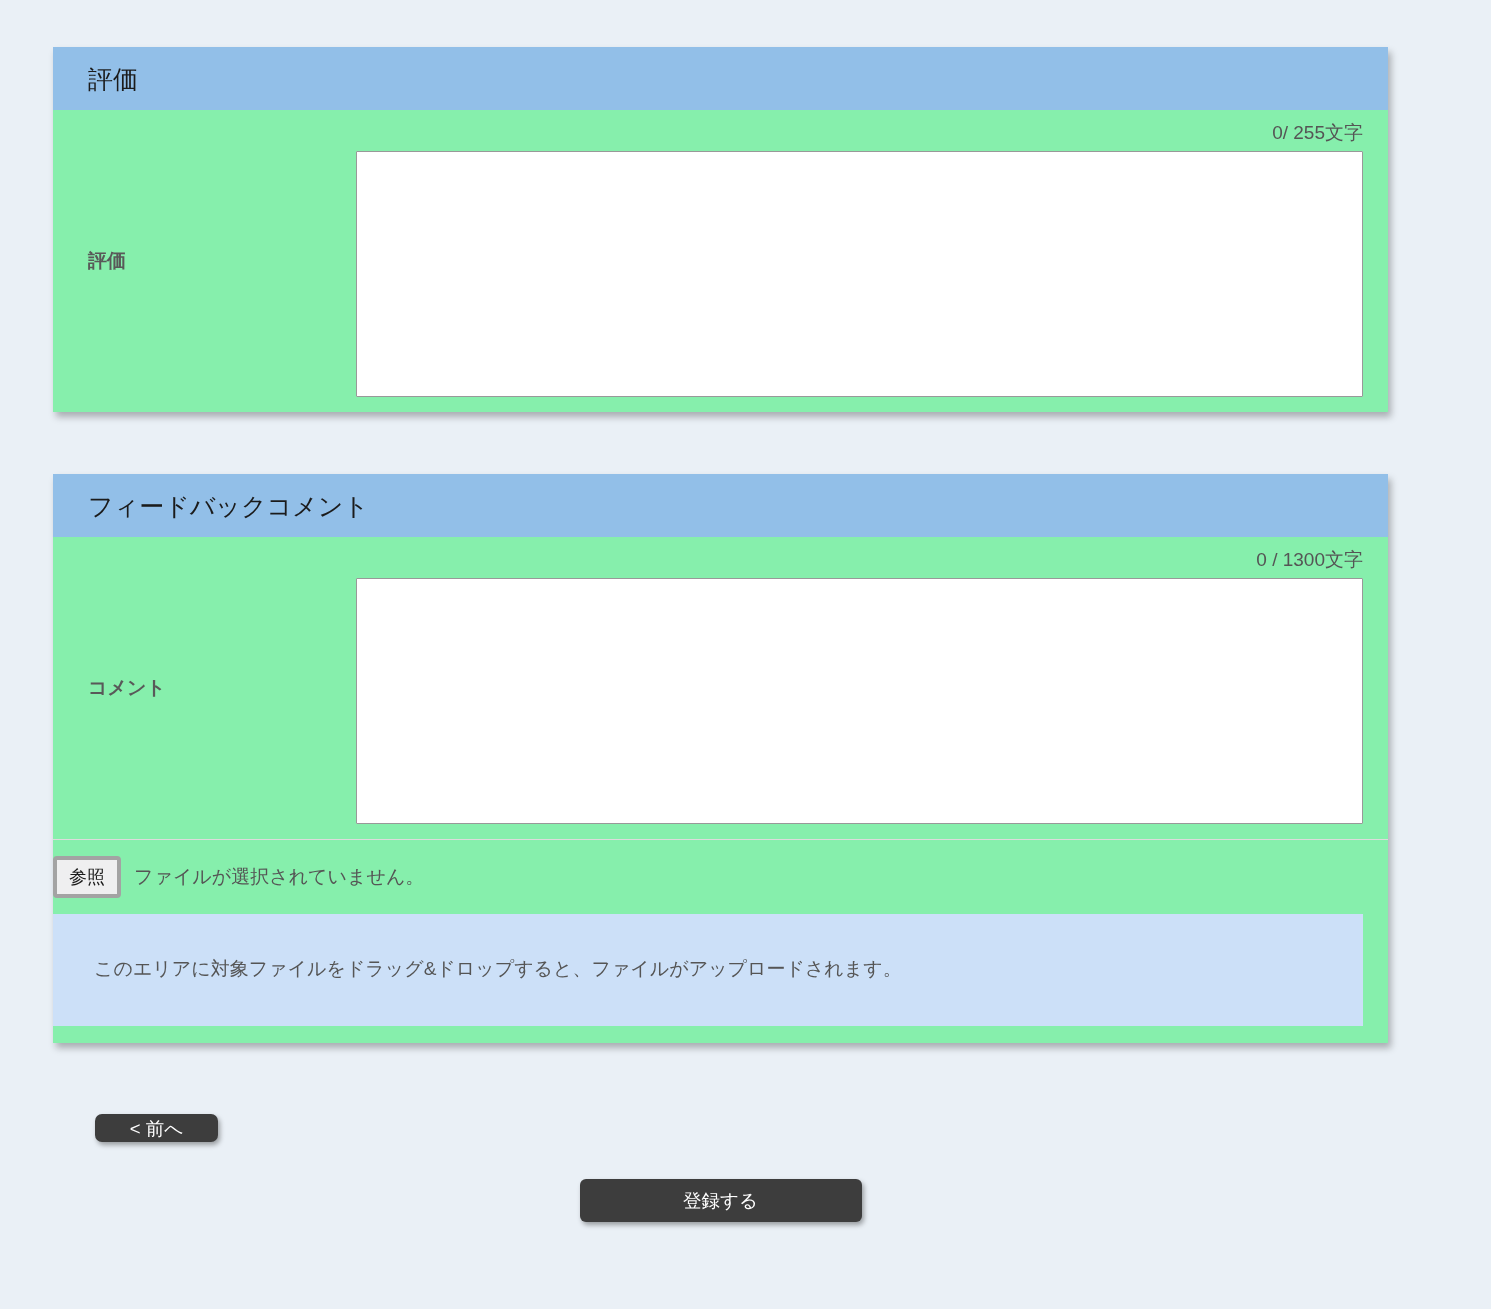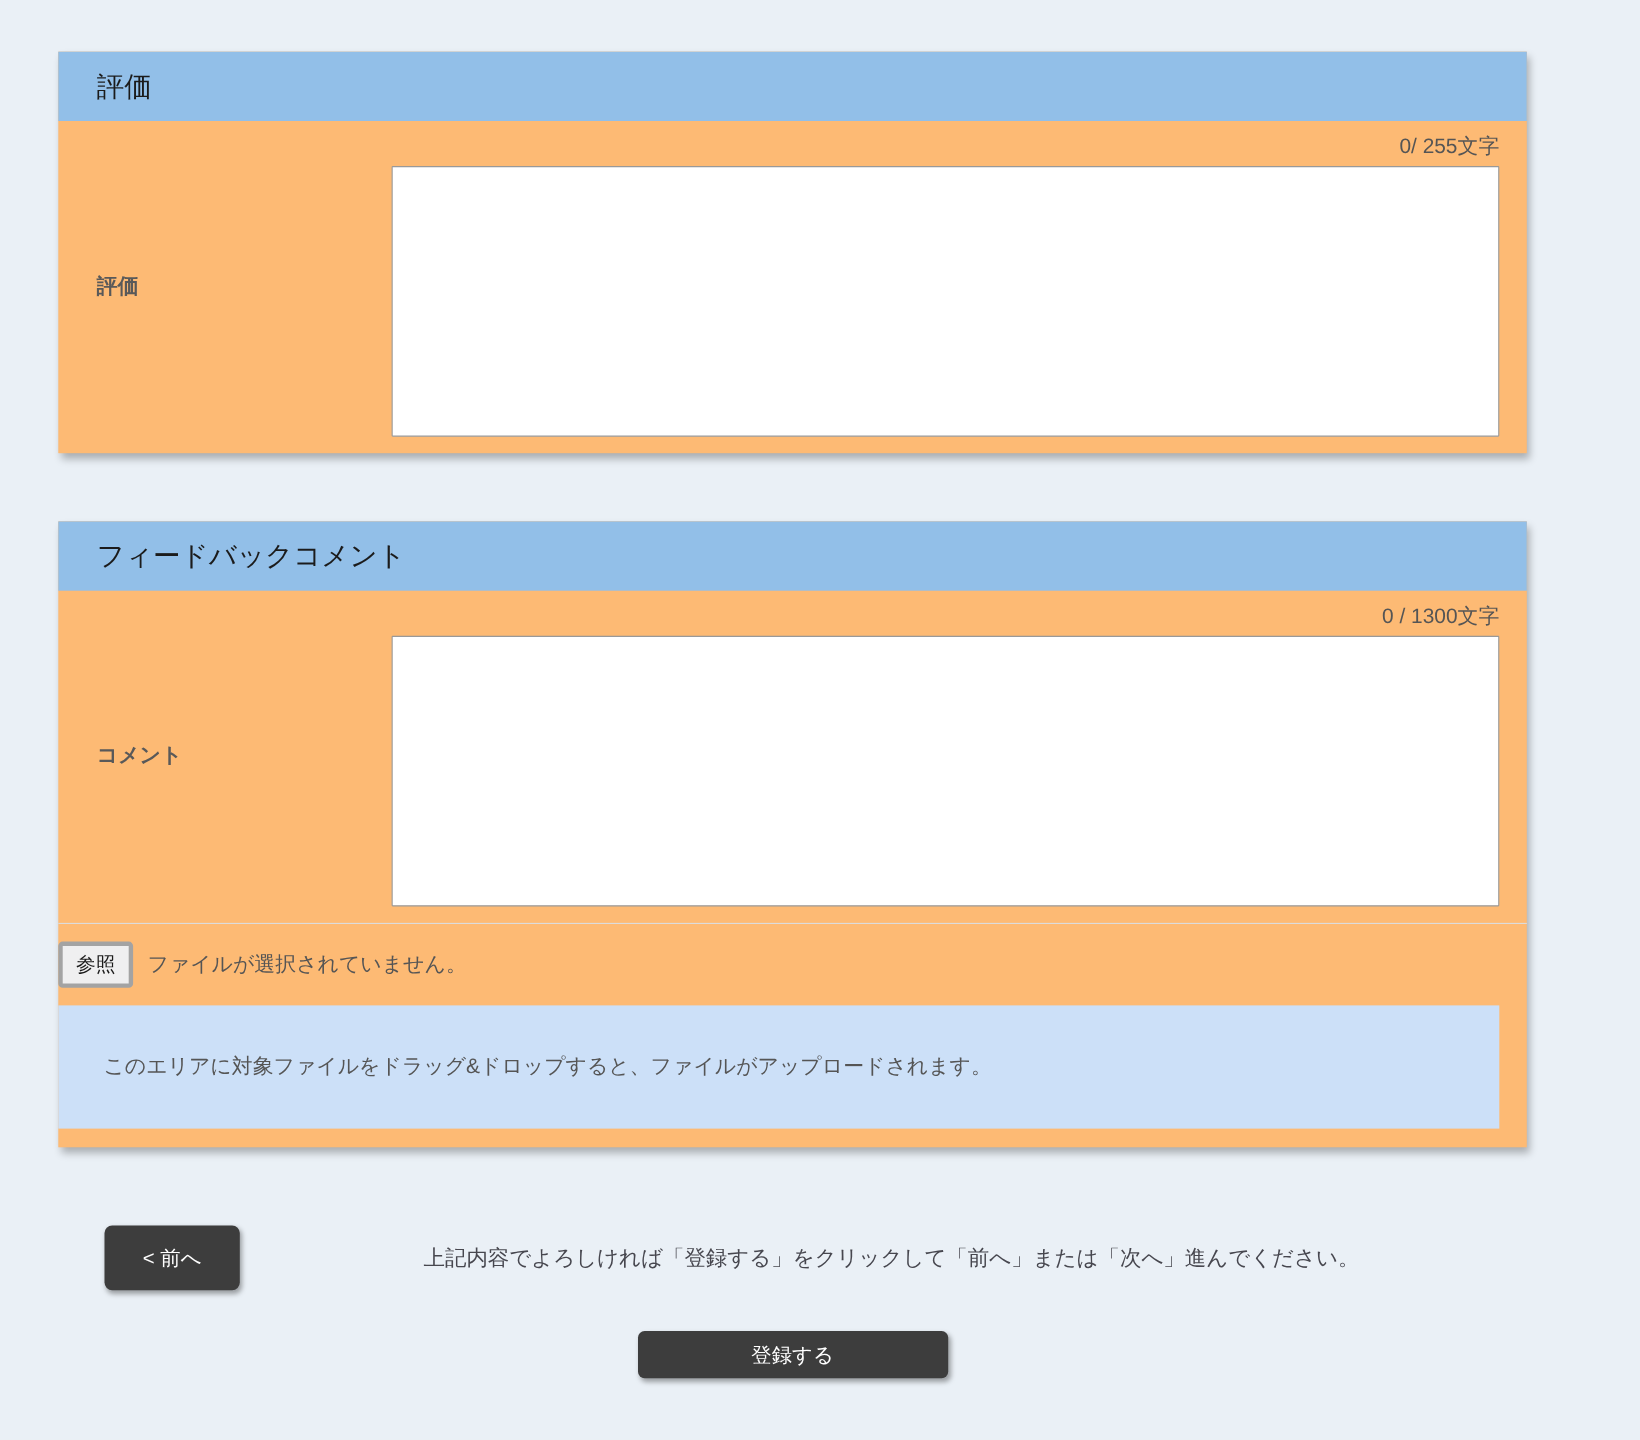--- a/index.html
+++ b/index.html
@@ -14,21 +14,21 @@
     padding: 0;
     width: 1491px;
     height: 1309px;
     background: var(--page-bg);
     font-family: "Liberation Sans", "DejaVu Sans", sans-serif;
     color: #333;
   }
   .panel {
     width: 1335px;
     margin-left: 53px;
-    background: #fdba74;
+    background: #86efac;
     box-shadow: 3px 5px 7px rgba(0,0,0,0.28);
   }
   .panel-1 { margin-top: 47px; }
   .panel-2 { margin-top: 62px; }
   .panel-header {
     background: var(--header-bg);
     color: #1b1b1b;
     font-size: 25px;
     padding: 16px 0 15px 35px;
     line-height: 32px;
@@ -110,21 +110,21 @@
     border: none;
     border-radius: 7px;
     font-family: "Liberation Sans", "DejaVu Sans", sans-serif;
     font-size: 18.5px;
     display: flex;
     align-items: center;
     justify-content: center;
     box-shadow: 2px 3px 5px rgba(0,0,0,0.35);
     cursor: pointer;
   }
-  .prev-button { width: 123px; height: 59px; }
+  .prev-button { width: 123px; height: 28px; }
   .instruction {
     margin-left: 167px;
     color: #47474f;
     font-size: 19.5px;
   }
   .footer-row-2 {
     width: 1335px;
     margin-left: 53px;
     margin-top: 37px;
     display: flex;
@@ -163,17 +163,16 @@
         <button class="browse-button">参照</button>
         <span class="no-file-text">ファイルが選択されていません。</span>
       </div>
       <div class="dropzone">このエリアに対象ファイルをドラッグ&amp;ドロップすると、ファイルがアップロードされます。</div>
     </div>
   </div>
 </section>
 
 <div class="footer-row-1">
   <button class="dark-button prev-button">&lt; 前へ</button>
-  <div class="instruction">上記内容でよろしければ「登録する」をクリックして「前へ」または「次へ」進んでください。</div>
 </div>
 <div class="footer-row-2">
   <button class="dark-button register-button">登録する</button>
 </div>
 
 </body></html>

